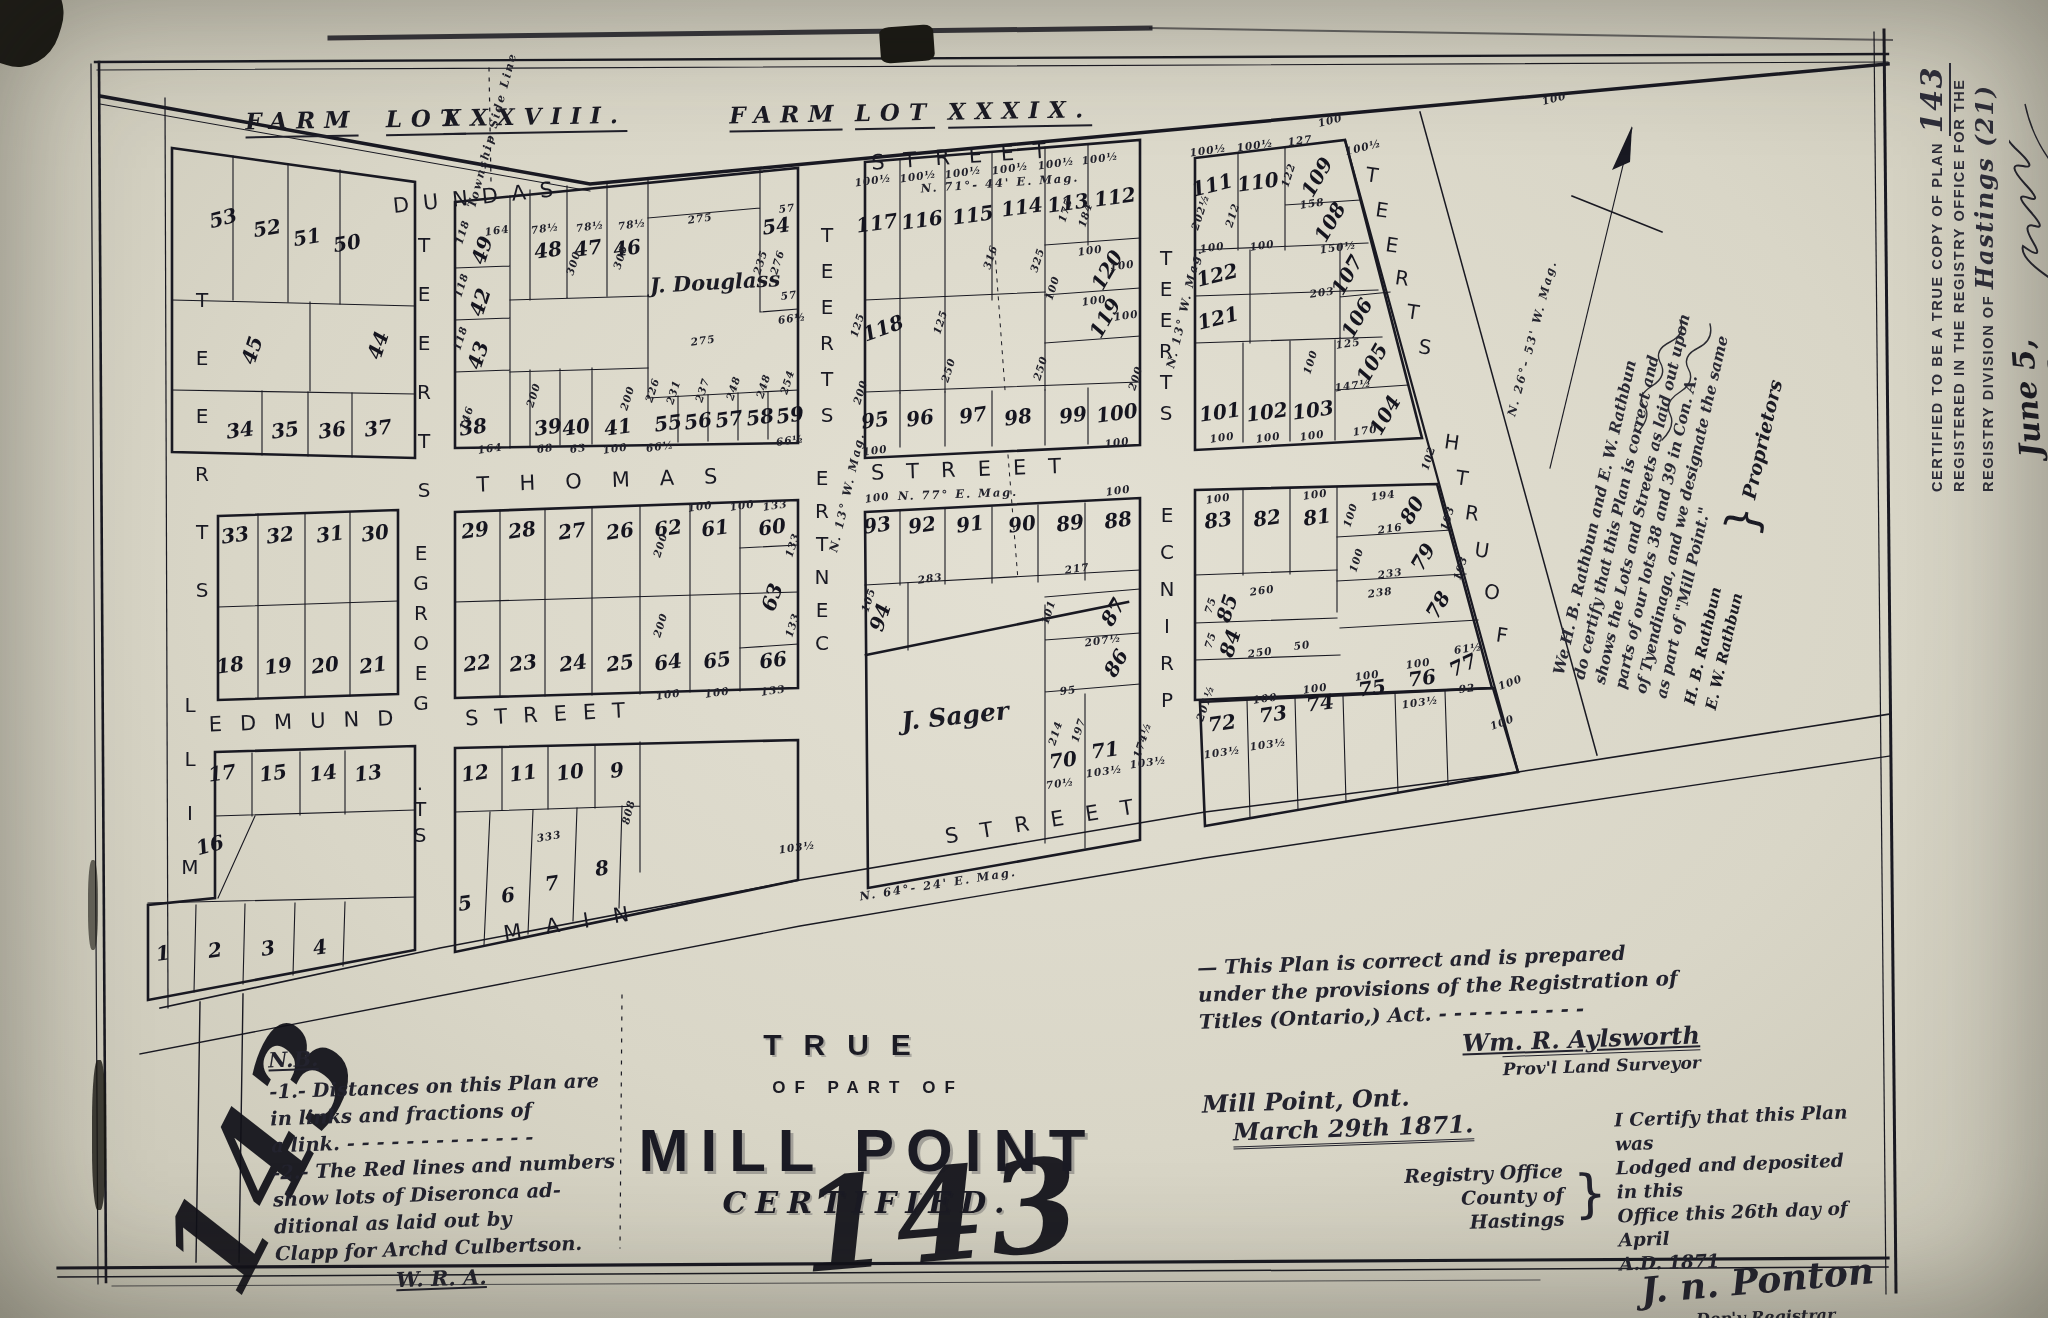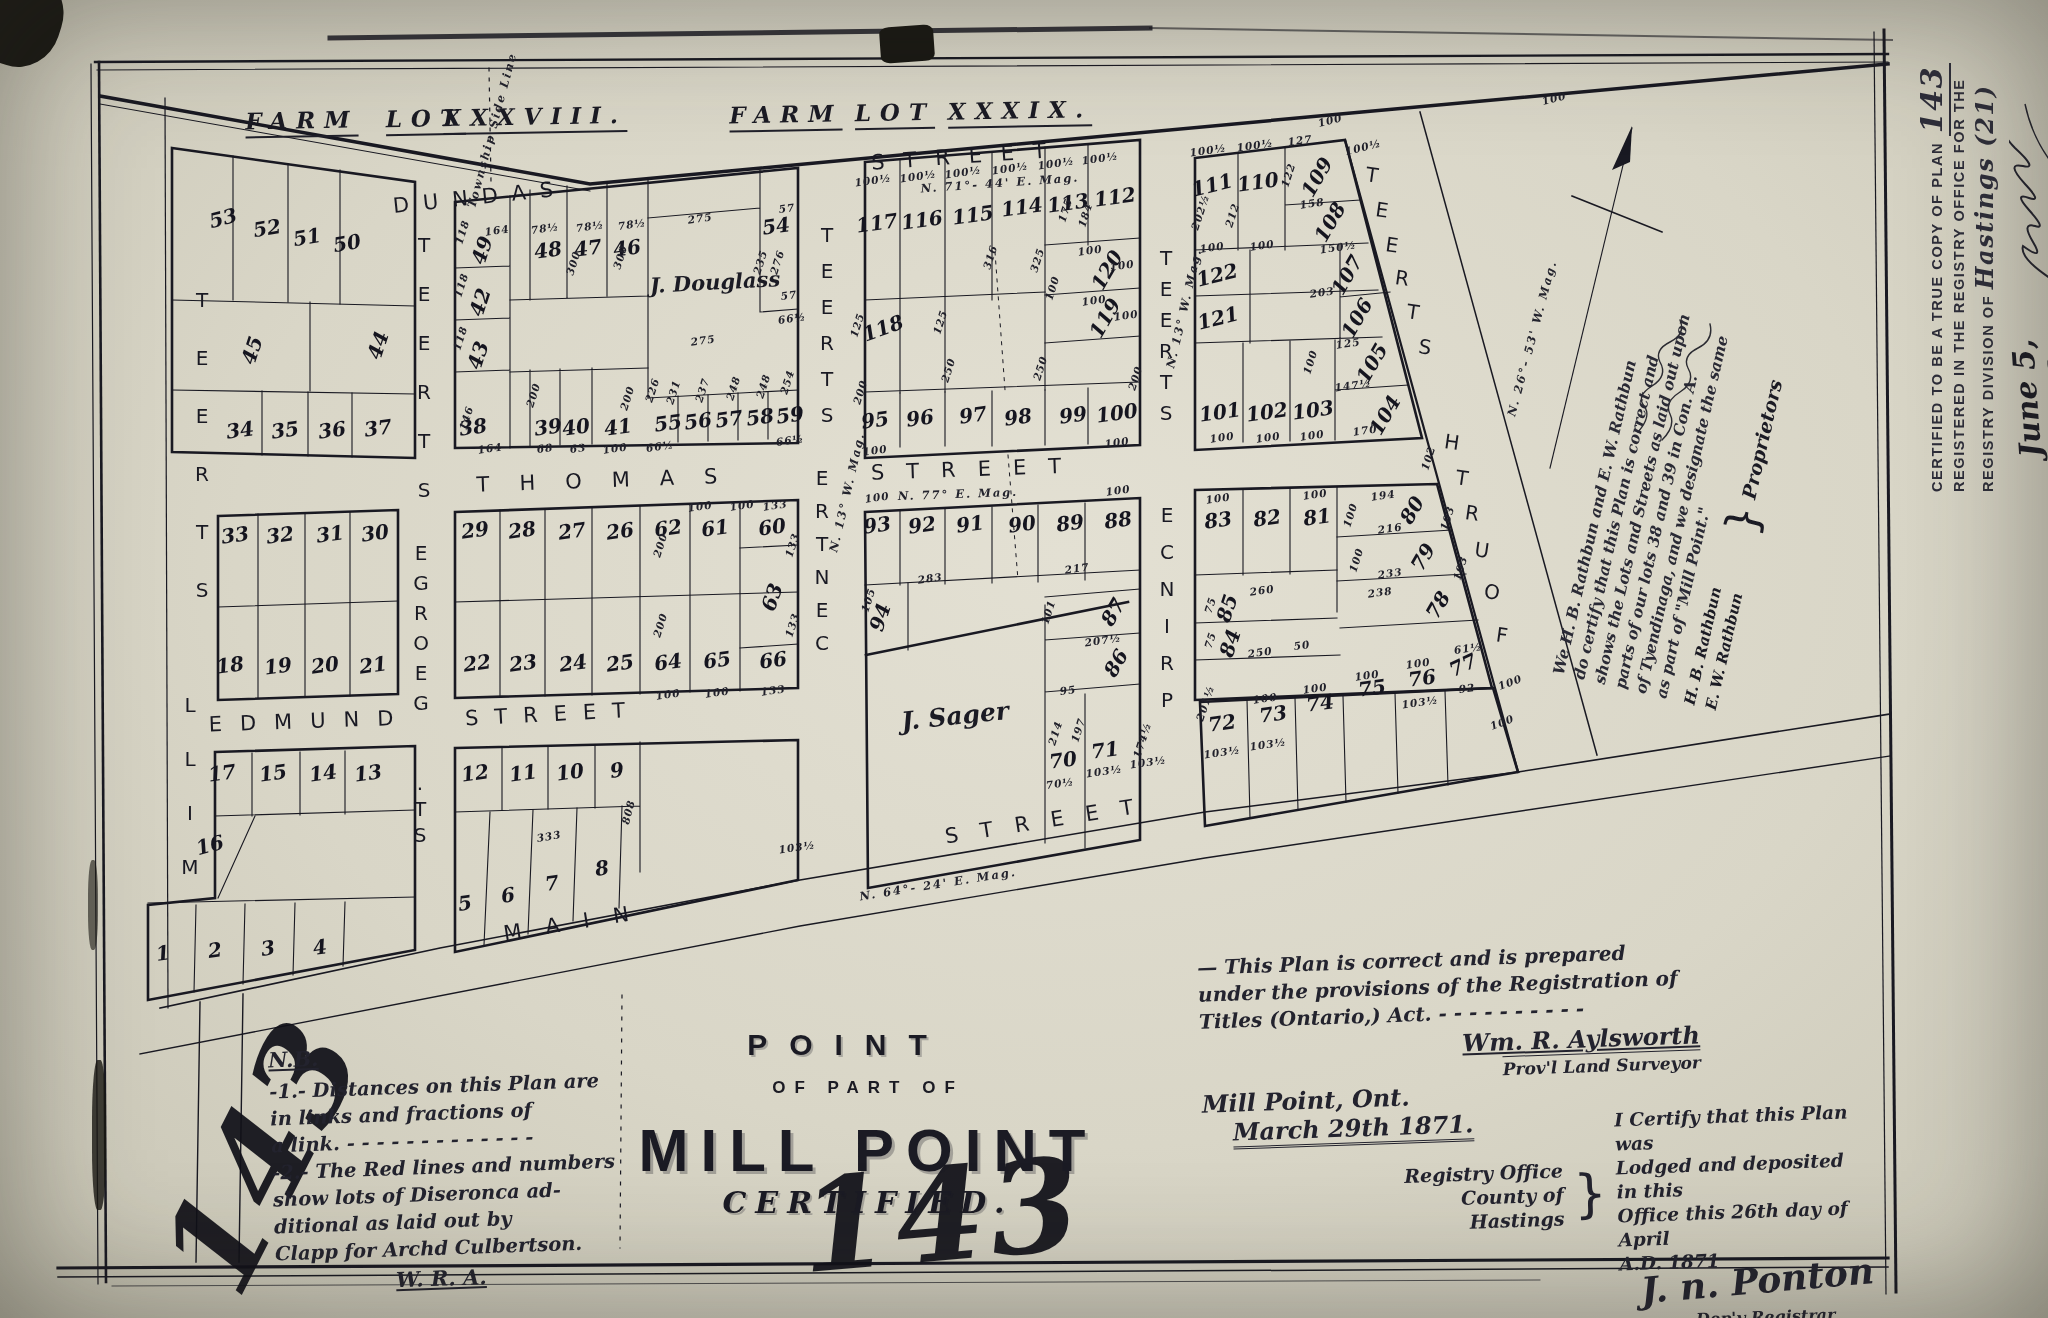--- a/index.html
+++ b/index.html
@@ -508,21 +508,21 @@
       <span class="abs vchar" style="left: 1472px; top: 513px; transform: translate(-50%, -50%) rotate(8deg);">R</span>
       <span class="abs vchar" style="left: 1482px; top: 550px; transform: translate(-50%, -50%) rotate(8deg);">U</span>
       <span class="abs vchar" style="left: 1492px; top: 592px; transform: translate(-50%, -50%) rotate(8deg);">O</span>
       <span class="abs vchar" style="left: 1502px; top: 635px; transform: translate(-50%, -50%) rotate(8deg);">F</span>
     </div>
 
   <div class="bignum" style="left:120px;top:1080px;transform:rotate(-63deg);">143</div>
   <div class="bignum" style="left:800px;top:1140px;transform:rotate(-5deg);">143</div>
 
   <div class="titleblock">
-    <div class="t-plan">POINT</div>
+    <div class="t-plan">TRUE</div>
     <div class="t-ofpartof">OF  PART  OF</div>
     <div class="t-mill">MILL POINT</div>
     <div class="t-tyen">CERTIFIED.</div>
   </div>
 
   <div class="nb hw">
     <div class="nb-head">N.B.</div>
     <div>
         <div class="line">-1.- Distances on this Plan are</div>
         <div class="line">in links and fractions of</div>

